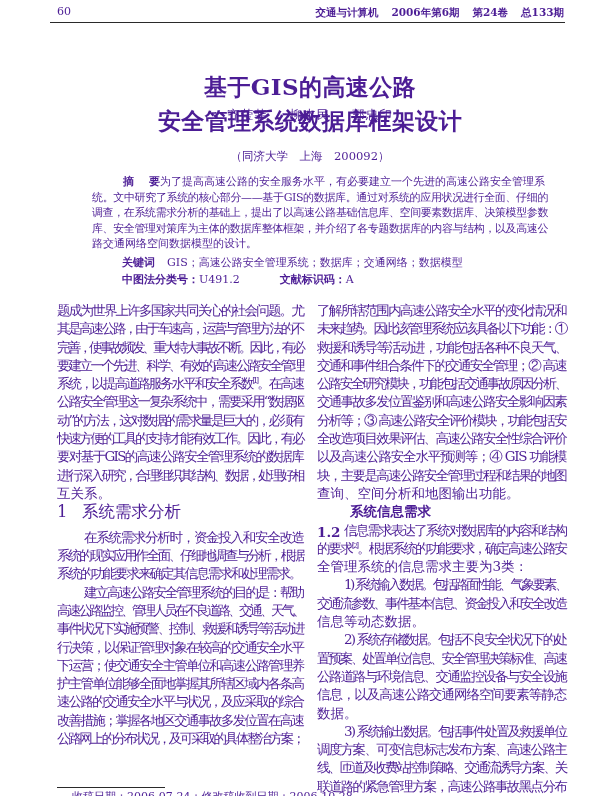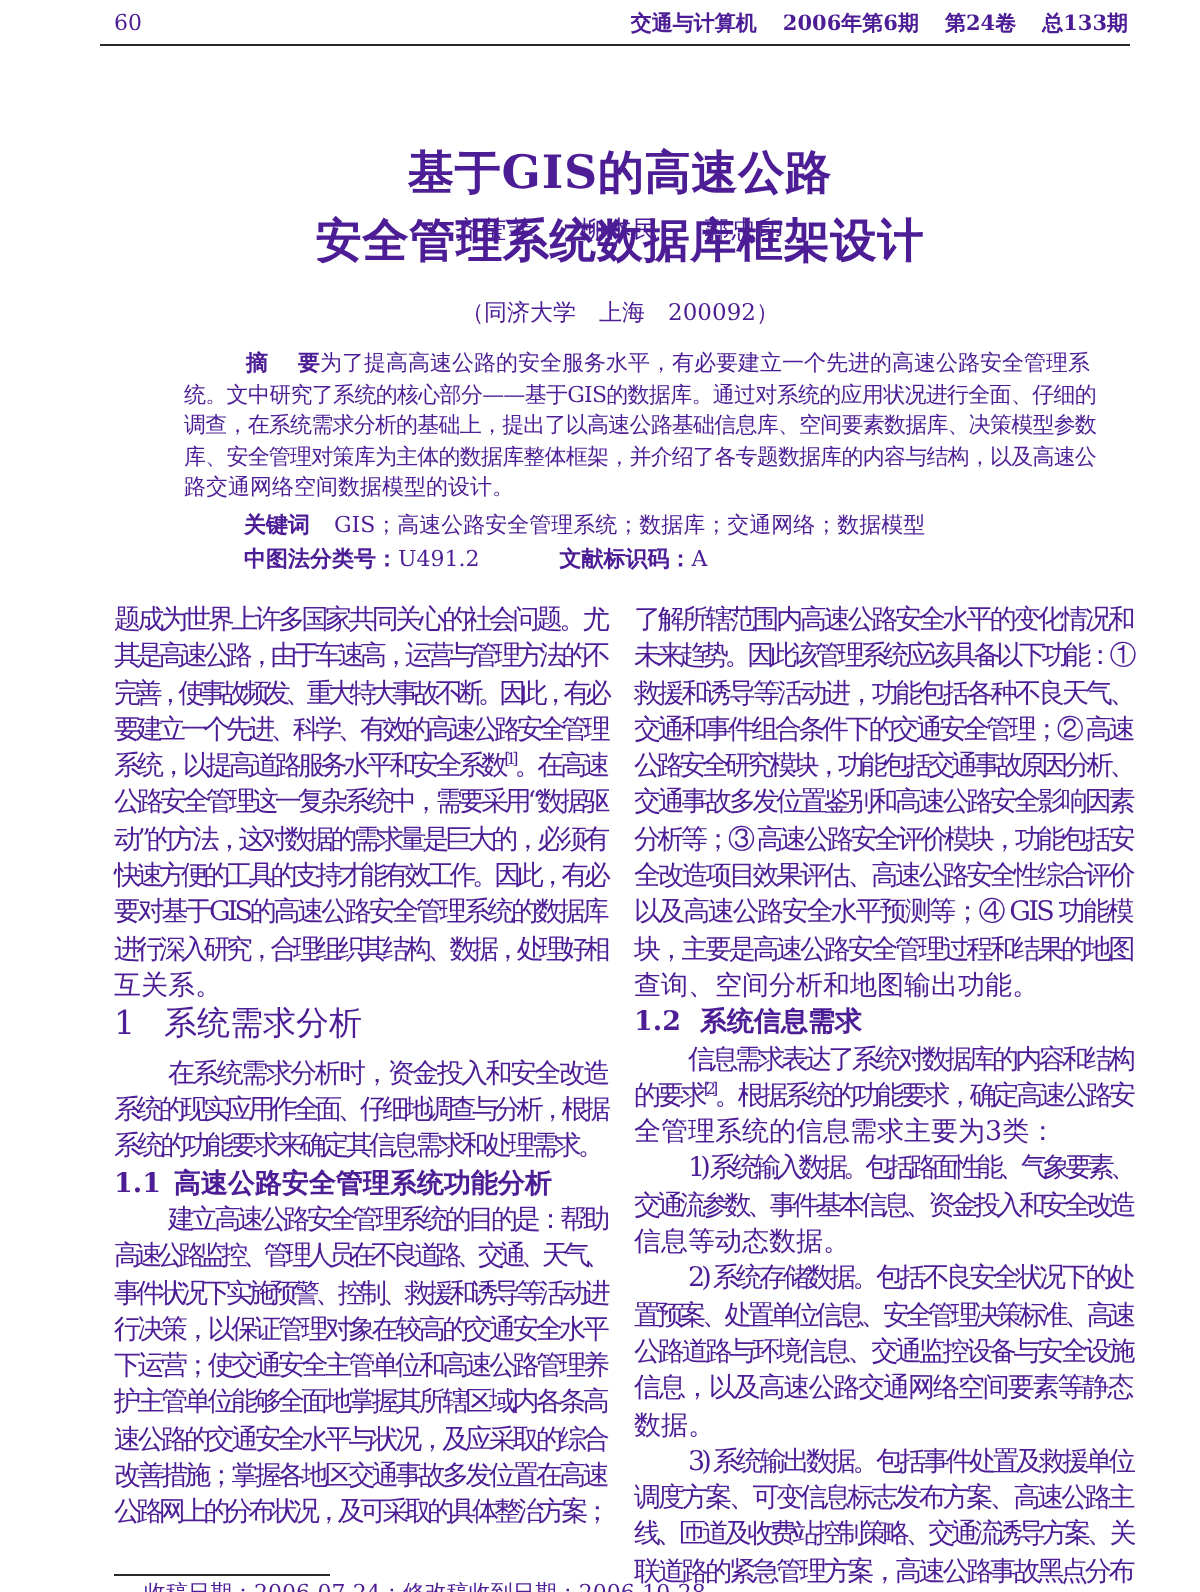--- a/index.html
+++ b/index.html
@@ -82,21 +82,21 @@
     .sec-head {
       display: flex; font-size: 16.5px; line-height: 20px; height: 20px;
       margin-bottom: 5.5px; white-space: nowrap;
     }
     .sec-head .num { width: 25px; flex: none; }
     .sub-head {
       display: flex; font-weight: bold; line-height: 18.3px; height: 18.3px;
       white-space: nowrap;
     }
     .sub-head .num { width: 30px; flex: none; }
-    .sub-head.right .num { width: 33px; }
+    .sub-head.right .num { width: 33px; margin-top: 21px; }
     
     .fn-rule {
       position: absolute; left: 57px; top: 787px; width: 108px; height: 1px;
       background: #2a2a2a;
     }
     .fn-text {
       position: absolute; left: 72px; top: 790px;
       font-size: 11px; line-height: 14px; white-space: nowrap;
     }
   </style>
@@ -161,24 +161,20 @@
     <div class="sec-head">
       <span class="num">1</span>
       <span>系统需求分析</span>
     </div>
     <div>
         <div class="ln indent" style="letter-spacing: -2.10526px; white-space: normal;">在系统需求分析时，资金投入和安全改造</div>
         <div class="ln" style="letter-spacing: -2.40909px; white-space: normal;">系统的现实应用作全面、仔细地调查与分析，根据</div>
         <div class="ln last" style="letter-spacing: -1.90476px; white-space: normal;">系统的功能要求来确定其信息需求和处理需求。</div>
       </div>
 
-    <div class="sub-head">
-      <span class="num">1.1</span>
-      <span>高速公路安全管理系统功能分析</span>
-    </div>
     <div>
         <div class="ln indent" style="letter-spacing: -2.10526px; white-space: normal;">建立高速公路安全管理系统的目的是：帮助</div>
         <div class="ln" style="letter-spacing: -2.91304px; white-space: normal;">高速公路监控、管理人员在不良道路、交通、天气、</div>
         <div class="ln" style="letter-spacing: -2.40909px; white-space: normal;">事件状况下实施预警、控制、救援和诱导等活动进</div>
         <div class="ln" style="letter-spacing: -1.90476px; white-space: normal;">行决策，以保证管理对象在较高的交通安全水平</div>
         <div class="ln" style="letter-spacing: -1.90476px; white-space: normal;">下运营；使交通安全主管单位和高速公路管理养</div>
         <div class="ln" style="letter-spacing: -1.90476px; white-space: normal;">护主管单位能够全面地掌握其所辖区域内各条高</div>
         <div class="ln" style="letter-spacing: -1.90476px; white-space: normal;">速公路的交通安全水平与状况，及应采取的综合</div>
         <div class="ln" style="letter-spacing: -1.90476px; white-space: normal;">改善措施；掌握各地区交通事故多发位置在高速</div>
         <div class="ln" style="letter-spacing: -2.40909px; white-space: normal;">公路网上的分布状况，及可采取的具体整治方案；</div>

